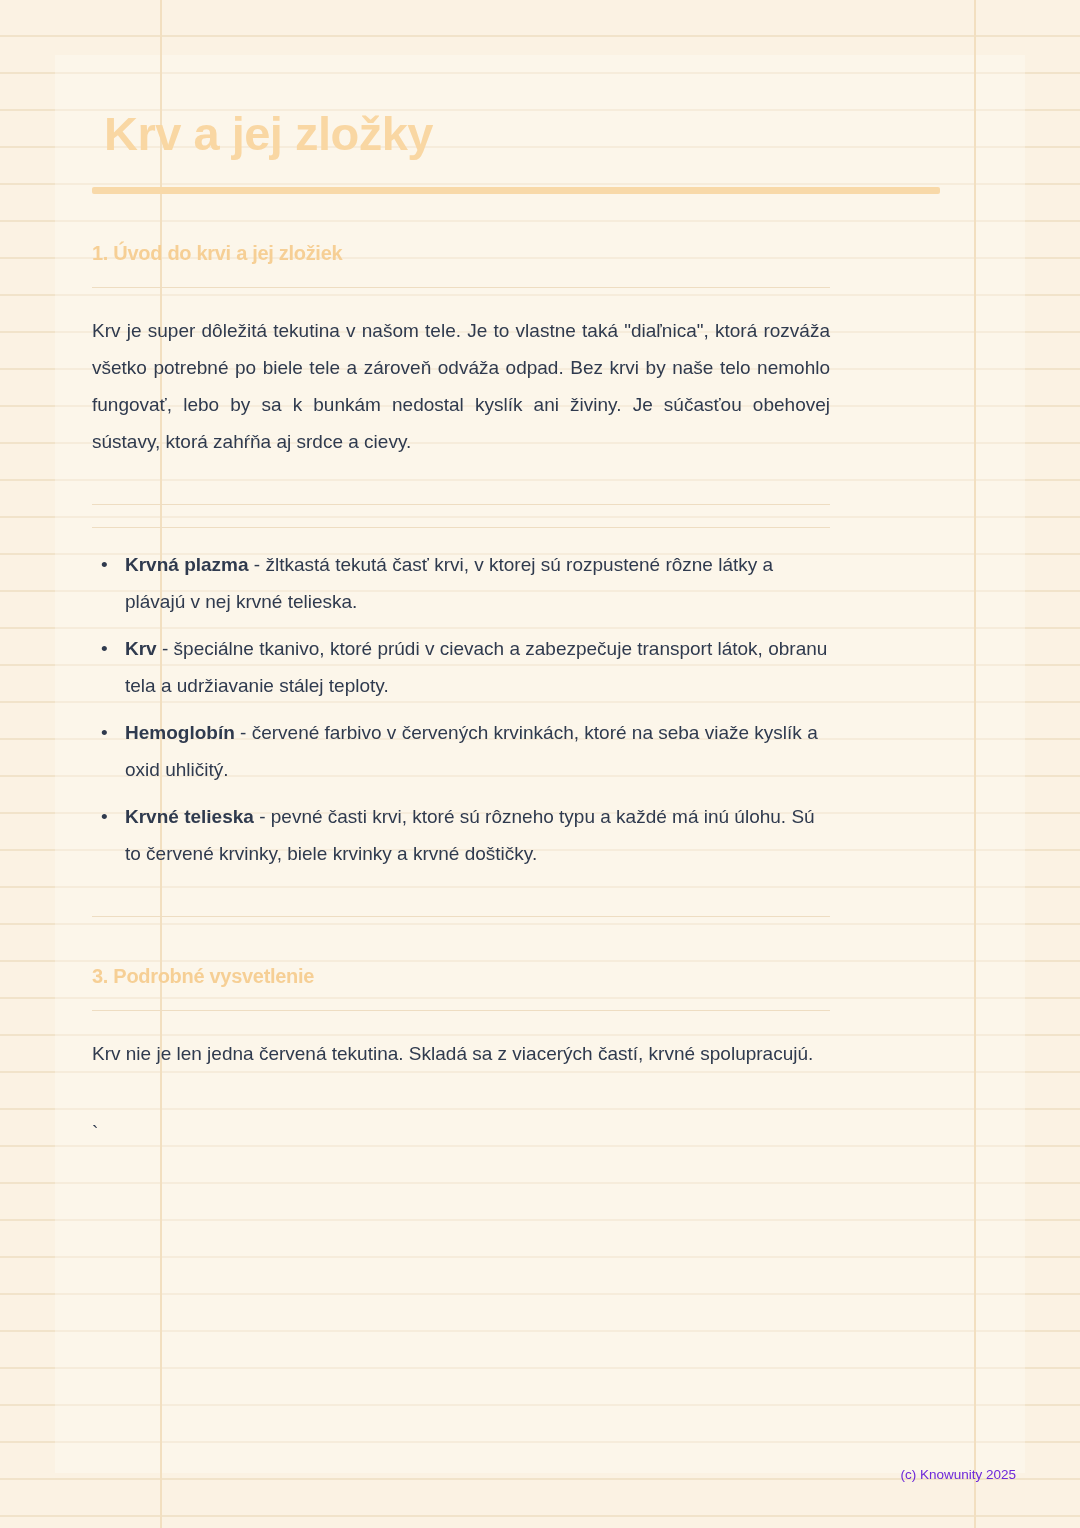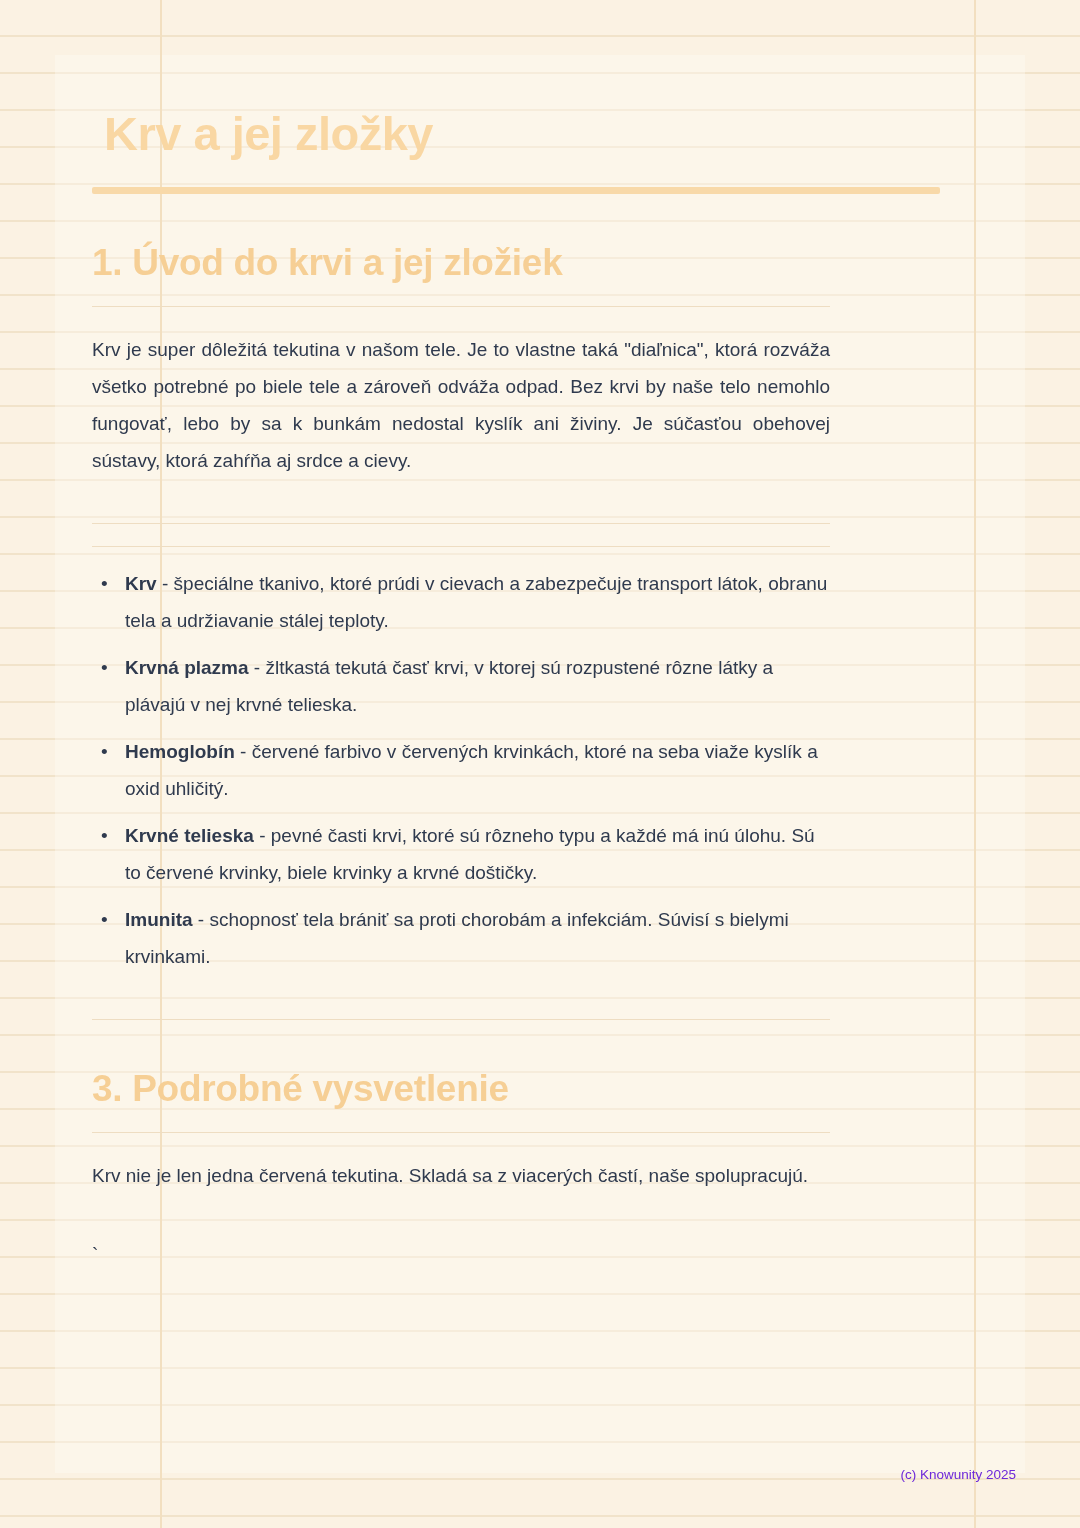--- a/index.html
+++ b/index.html
@@ -49,21 +49,21 @@
   }
   .title-bar {
     margin-top: 26px;
     height: 7px;
     width: 100%;
     background: #f8d9a9;
     border-radius: 2px;
   }
   h2 {
     margin: 48px 0 0 0;
-    font-size: 37px;
+    font-size: 20px;
     font-weight: bold;
     letter-spacing: -0.3px;
     color: #f6cf95;
   }
   .rule {
     margin-top: 22px;
     height: 1px;
     width: 738px;
     background: #eeddc2;
   }
@@ -131,45 +131,41 @@
     <h2>1. Úvod do krvi a jej zložiek</h2>
     <div class="rule"></div>
     <p class="para justify">Krv je super dôležitá tekutina v našom tele. Je to vlastne taká "diaľnica", ktorá rozváža všetko potrebné po biele tele a zároveň odváža odpad. Bez krvi by naše telo nemohlo fungovať, lebo by sa k bunkám nedostal kyslík ani živiny. Je súčasťou obehovej sústavy, ktorá zahŕňa aj srdce a cievy.</p>
     <div class="divider"></div>
   </section>
 
   <section>
     <div class="rule"></div>
     <ul class="key-terms">
       <li>
+        <span class="term">Krvná plazma</span>
+        <span>- žltkastá tekutá časť krvi, v ktorej sú rozpustené rôzne látky a plávajú v nej krvné telieska.</span>
+      </li>
+      <li>
         <span class="term">Krv</span>
         <span>- špeciálne tkanivo, ktoré prúdi v cievach a zabezpečuje transport látok, obranu tela a udržiavanie stálej teploty.</span>
-      </li>
-      <li>
-        <span class="term">Krvná plazma</span>
-        <span>- žltkastá tekutá časť krvi, v ktorej sú rozpustené rôzne látky a plávajú v nej krvné telieska.</span>
       </li>
       <li>
         <span class="term">Hemoglobín</span>
         <span>- červené farbivo v červených krvinkách, ktoré na seba viaže kyslík a oxid uhličitý.</span>
       </li>
       <li>
         <span class="term">Krvné telieska</span>
         <span>- pevné časti krvi, ktoré sú rôzneho typu a každé má inú úlohu. Sú to červené krvinky, biele krvinky a krvné doštičky.</span>
       </li>
-      <li>
-        <span class="term">Imunita</span>
-        <span>- schopnosť tela brániť sa proti chorobám a infekciám. Súvisí s bielymi krvinkami.</span>
-      </li>
     </ul>
     <div class="divider"></div>
   </section>
 
   <section>
     <h2>3. Podrobné vysvetlenie</h2>
     <div class="rule"></div>
-    <p class="para justify">Krv nie je len jedna červená tekutina. Skladá sa z viacerých častí, naše spolupracujú.</p>
+    <p class="para justify">Krv nie je len jedna červená tekutina. Skladá sa z viacerých častí, krvné spolupracujú.</p>
     <p class="para tick">`</p>
   </section>
 
 </div>
 
 <div class="footer">(c) Knowunity 2025</div>
 
 </body></html>

